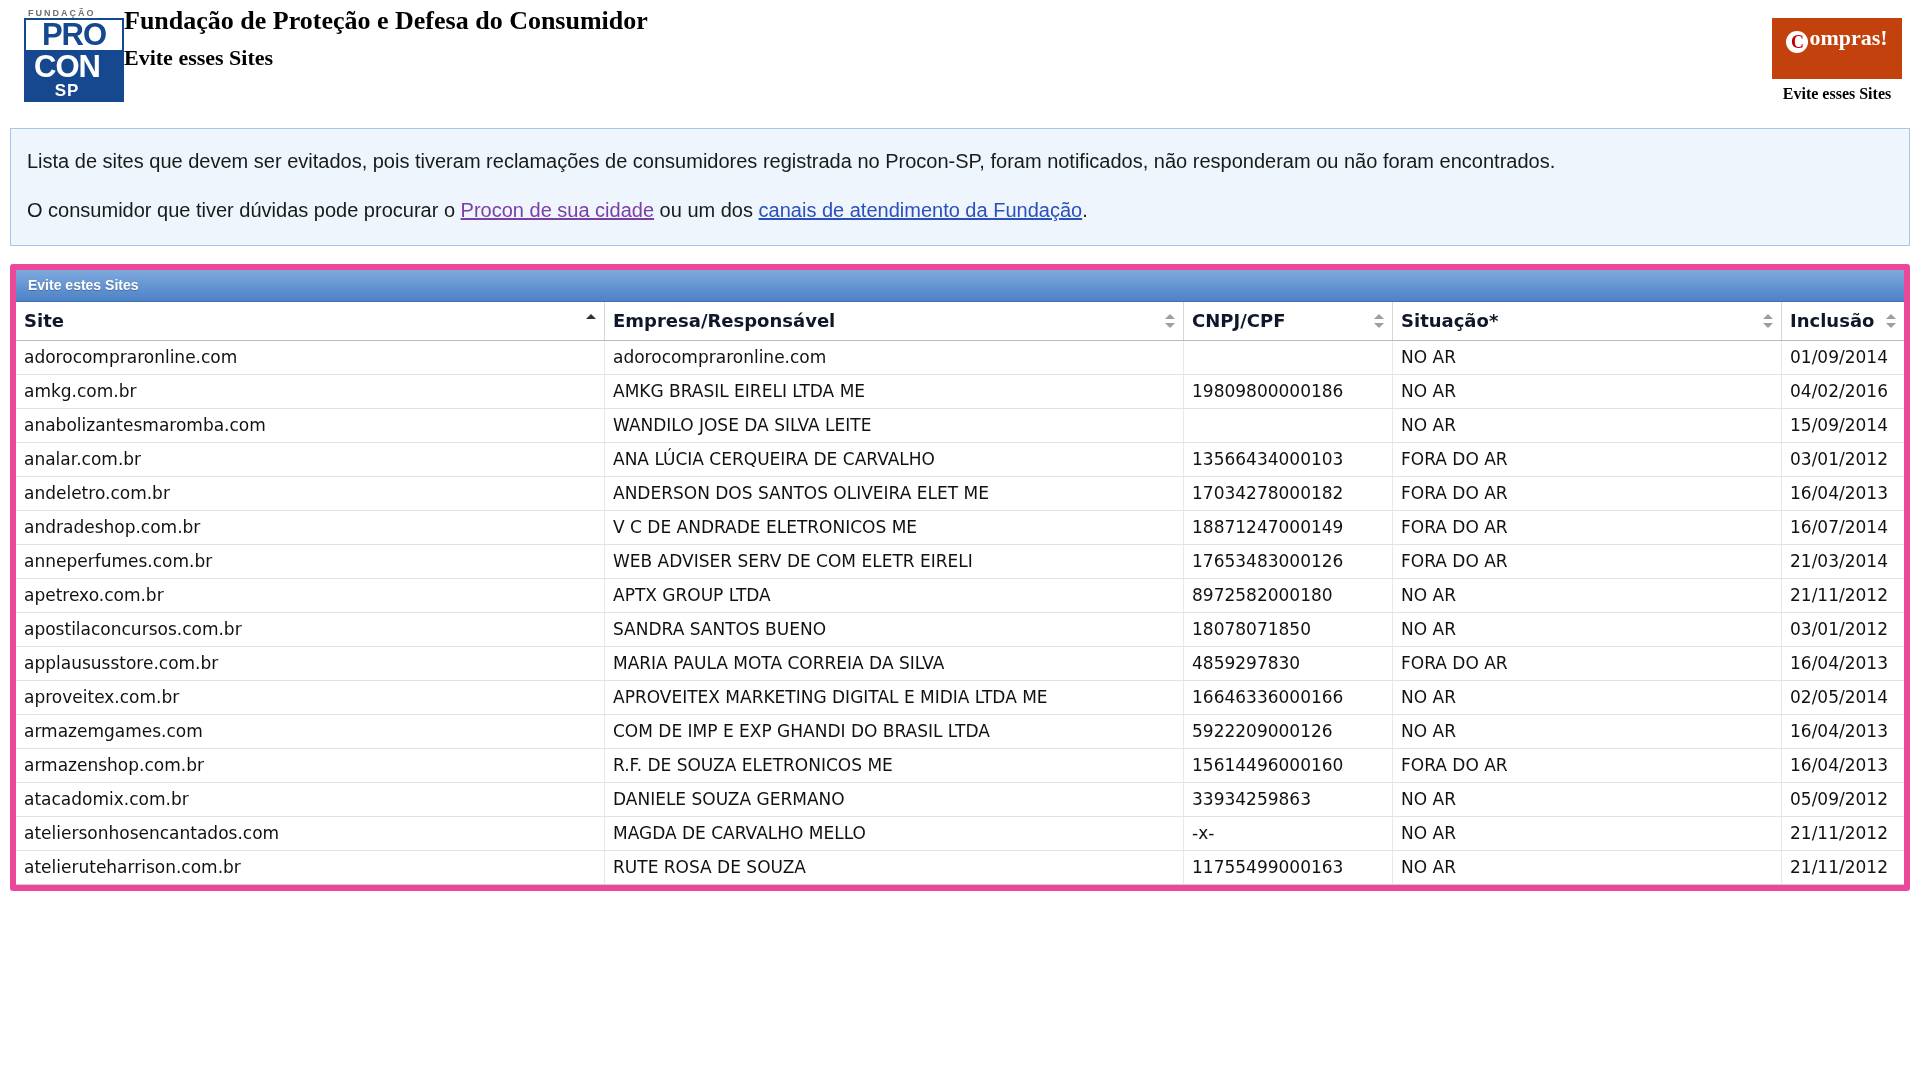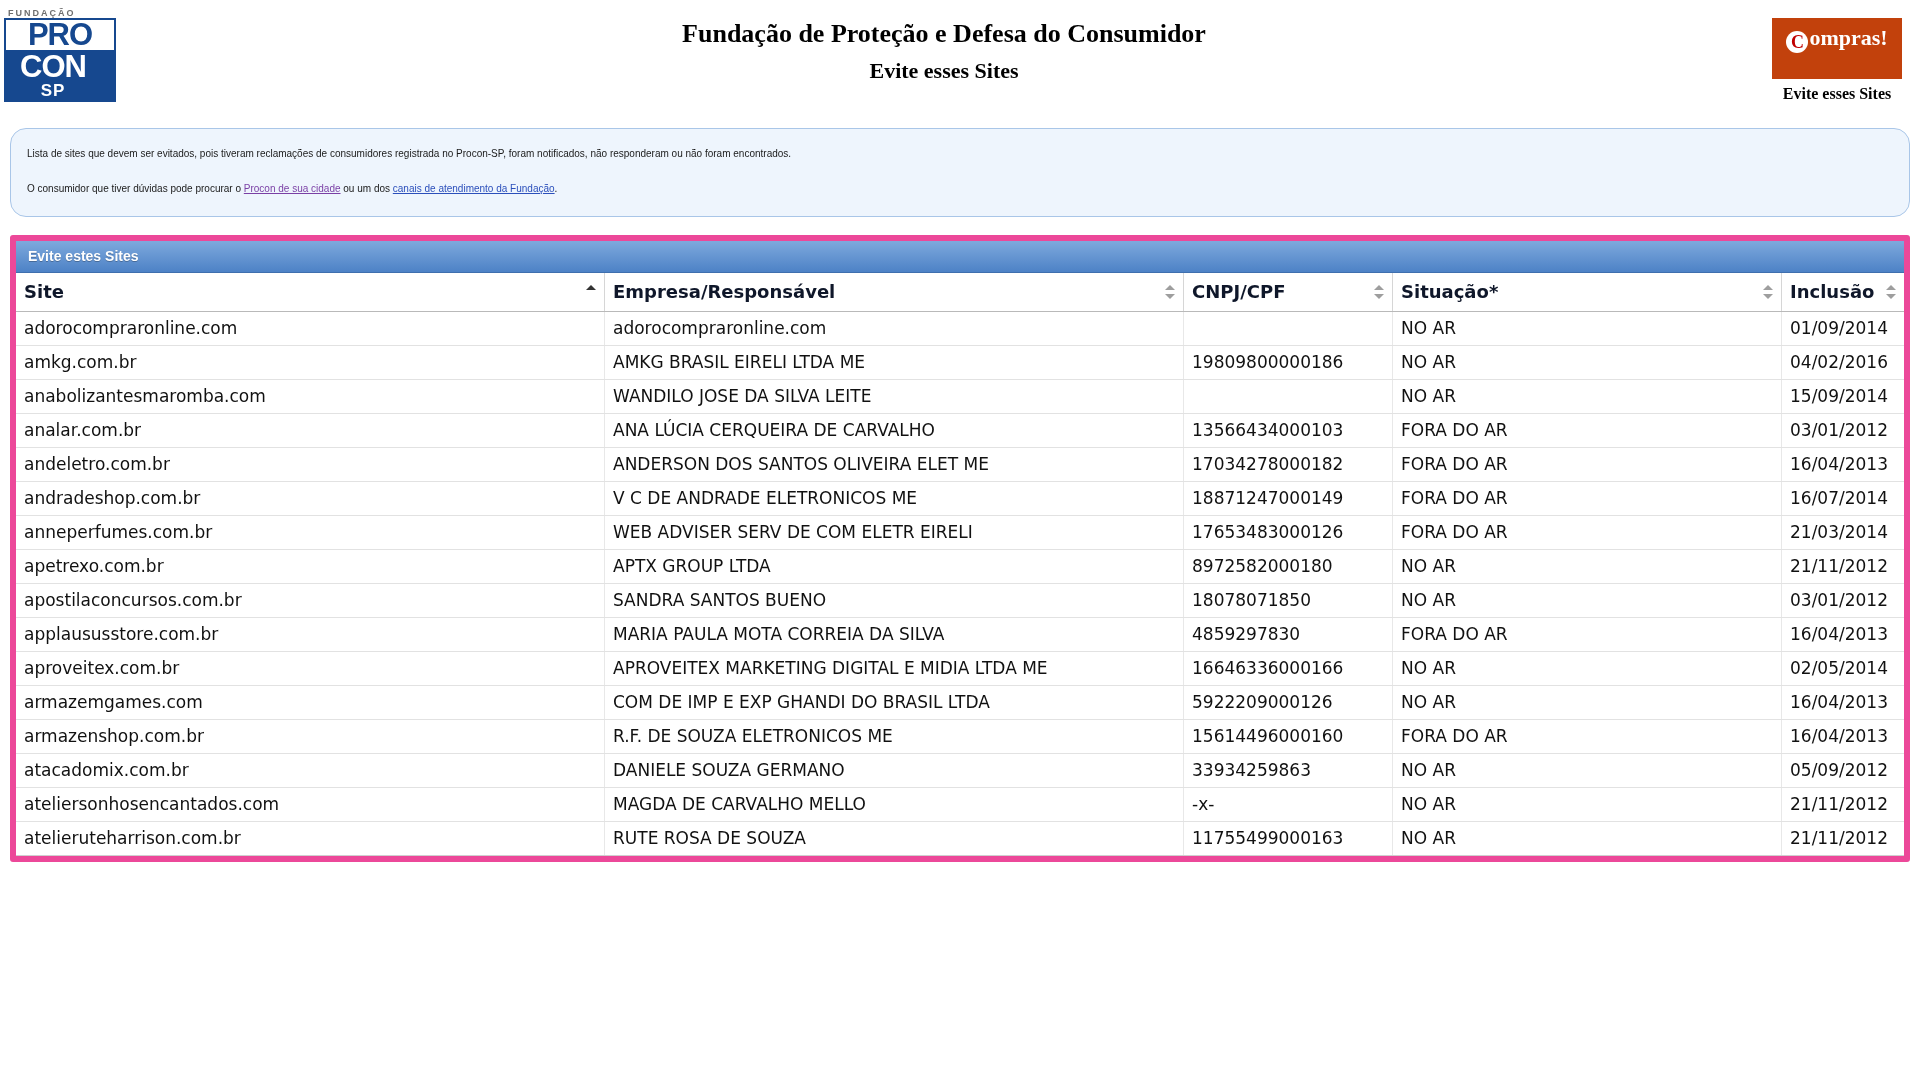--- a/index.html
+++ b/index.html
@@ -18,22 +18,22 @@
   }
   
   .header {
     position: relative;
     height: 128px;
     display: flex;
     align-items: flex-start;
     justify-content: space-between;
   }
   .logo-procon {
-    margin: 8px 0 0 4px;
-    width: 112px;
+    margin: 8px 0 0 24px;
+    width: 100px;
     text-align: center;
     font-family: "Liberation Sans", sans-serif;
   }
   .logo-procon .fund {
     font-size: 9px;
     letter-spacing: 2px;
     color: #6f6f6f;
     font-weight: bold;
     text-align: left;
     padding-left: 4px;
@@ -64,22 +64,22 @@
   .logo-procon .sp {
     color: #ffffff;
     font-weight: bold;
     font-size: 17px;
     line-height: 18px;
     display: block;
     letter-spacing: 1px;
   }
   .header-title {
     flex: 1;
-    text-align: center;
-    padding-top: 15px;
+    text-align: left;
+    padding-top: 2px;
     font-family: "Liberation Serif", serif;
   }
   .header-title .t1 {
     font-size: 26px;
     font-weight: bold;
     color: #000000;
     line-height: 38px;
   }
   .header-title .t2 {
     font-size: 22px;
@@ -122,24 +122,24 @@
     font-weight: bold;
     color: #000000;
     padding-top: 6px;
   }
 
   
   .notice {
     margin: 0 10px;
     border: 1px solid #a9c6e8;
     background: #eef5fd;
-    border-radius: 16px;
+    border-radius: 0;
     padding: 18px 16px 20px 16px;
     font-family: "Liberation Sans", sans-serif;
-    font-size: 10px;
+    font-size: 20px;
     color: #1a1a1a;
     line-height: 1.45;
   }
   .notice p { margin: 0; }
   .notice p + p { margin-top: 20px; }
   .notice a {
     color: #7a3fa5;
     text-decoration: underline;
   }
   .notice a.blue { color: #2b4fbb; }

